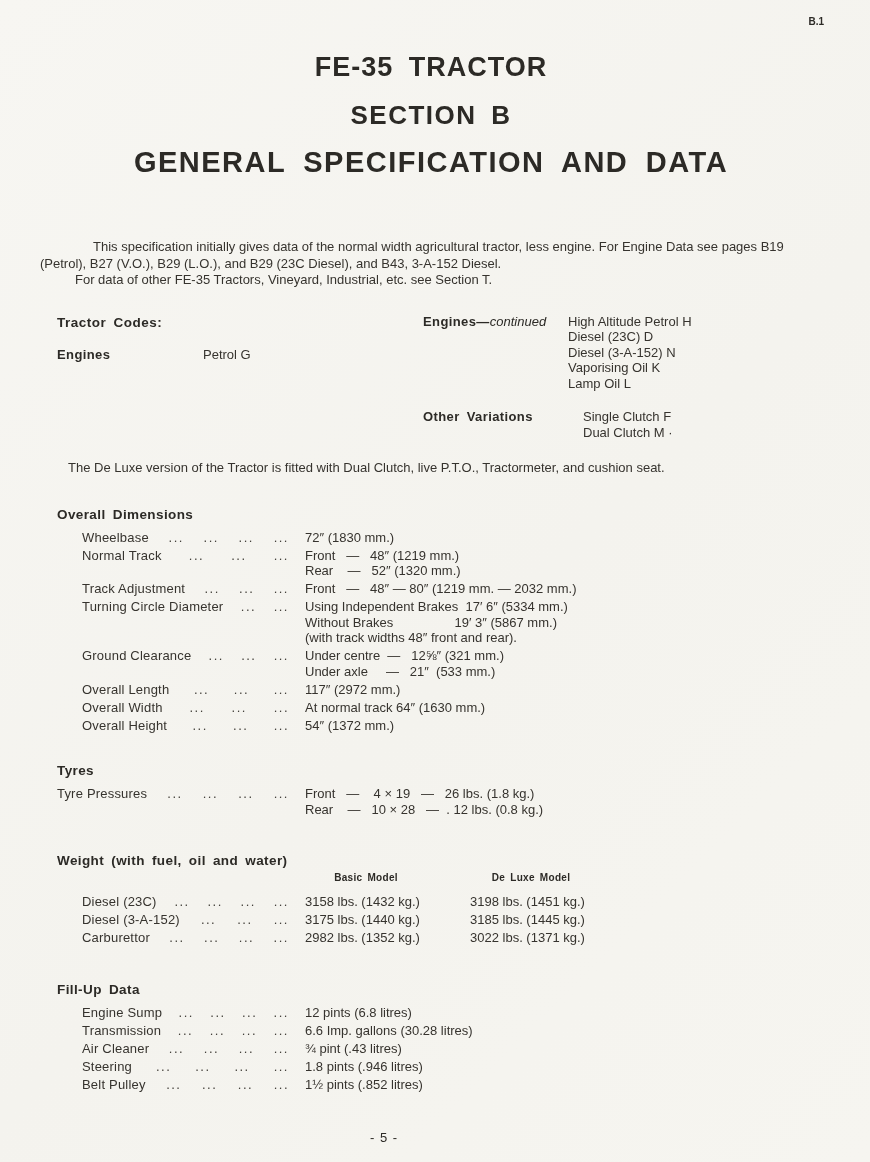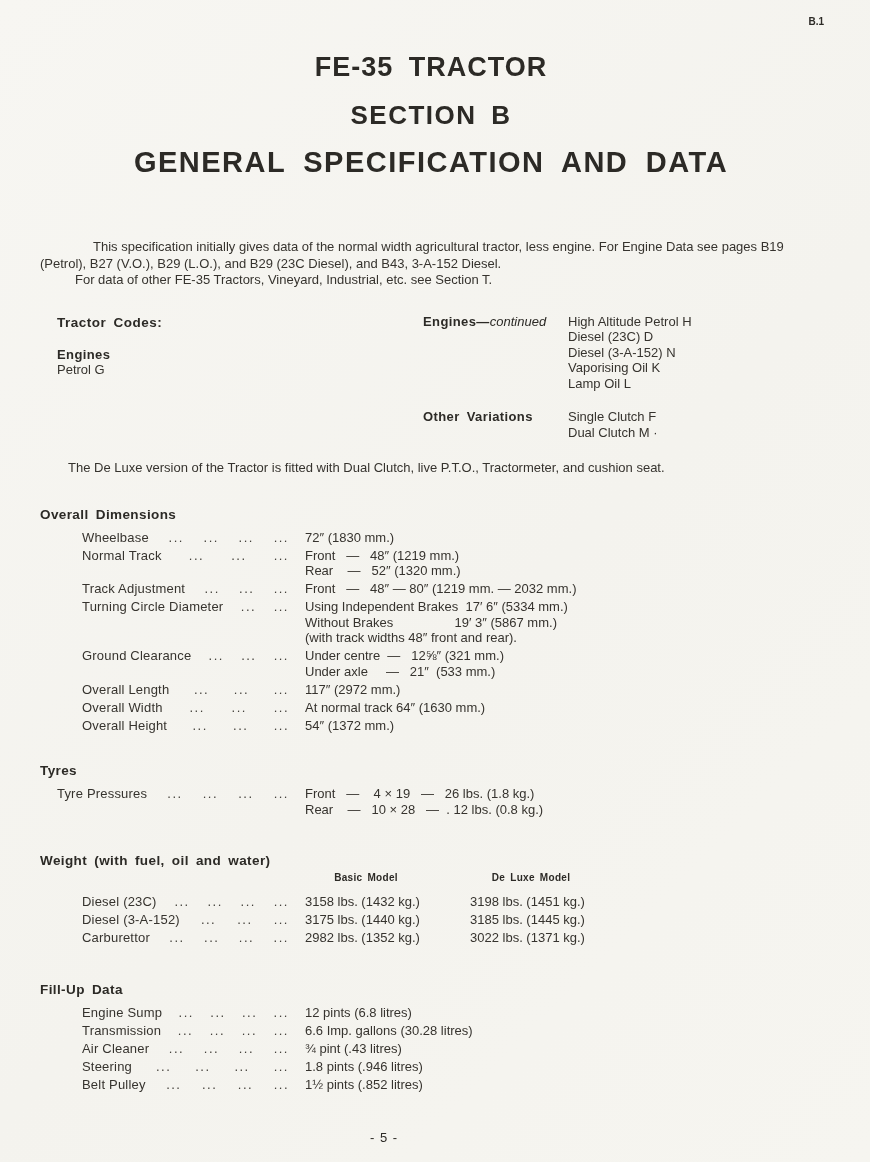--- a/index.html
+++ b/index.html
@@ -30,29 +30,29 @@
   .intro .p1 { text-indent: 53px; }
   .intro .p2 { text-indent: 35px; }
 
   .codes { position: relative; margin-top: 26px; height: 136px; }
   .codes-heading { margin-left: 17px; font-size: 13.5px; font-weight: 700; letter-spacing: .5px; word-spacing: 3px; color: #2c2a26; }
   .code-row { display: flex; margin-left: 17px; font-size: 13px; line-height: 15.5px; }
   .c-lbl { width: 146px; flex: none; font-weight: 700; letter-spacing: .4px; word-spacing: 3px; color: #2c2a26; }
   .c-lbl .ital { font-weight: 400; font-style: italic; letter-spacing: 0; }
   .code-vals { flex: 1; }
   .codes-left .row1 { margin-top: 32px; }
-  .codes-left .row2 { margin-top: 17px; flex-direction: column; }
+  .codes-left .row2 { margin-top: 17px; }
   .codes-right { position: absolute; left: 383px; top: -1px; }
   .codes-right .c-lbl { width: 145px; }
-  .codes-right .row2 { margin-top: 18px; }
+  .codes-right .row2 { margin-top: 18px; gap: 15px; }
   .codes-right .code-row { margin-left: 0; }
 
   .deluxe-note { margin-top: 9px; margin-left: 28px; font-size: 13px; }
 
-  .section-heading { font-size: 13.5px; font-weight: 700; letter-spacing: .4px; word-spacing: 3px; color: #2c2a26; }
+  .section-heading { margin-left: 17px; font-size: 13.5px; font-weight: 700; letter-spacing: .4px; word-spacing: 3px; color: #2c2a26; }
   .sec-dimensions { margin-top: 32px; }
   .sec-tyres { margin-top: 30px; }
   .sec-weight { margin-top: 36px; }
   .sec-fillup { margin-top: 36px; }
 
   .rows { margin-top: 8px; }
   .spec-row { display: flex; margin-left: 42px; margin-bottom: 2.5px; font-size: 13px; line-height: 15.5px; }
   .leader {
     width: 223px; flex: none; box-sizing: border-box; padding-right: 16px;
     display: flex; justify-content: space-between; align-items: flex-start;

